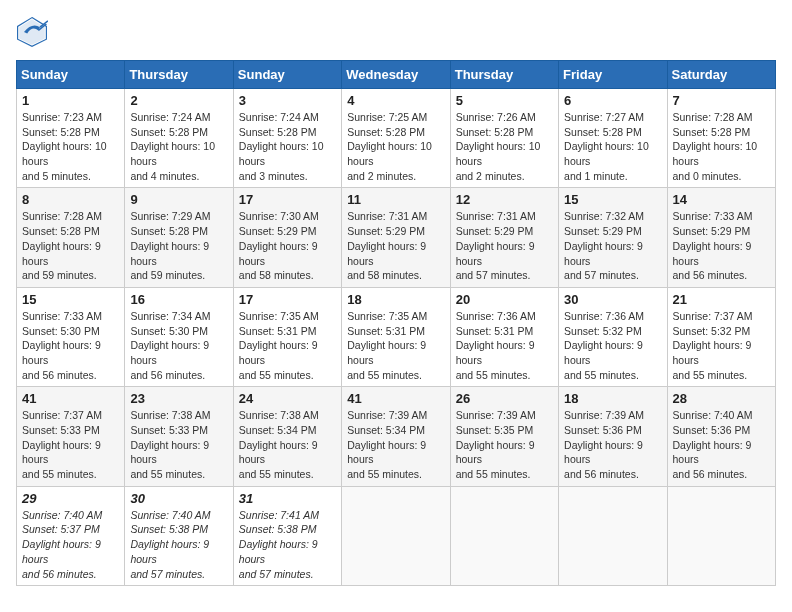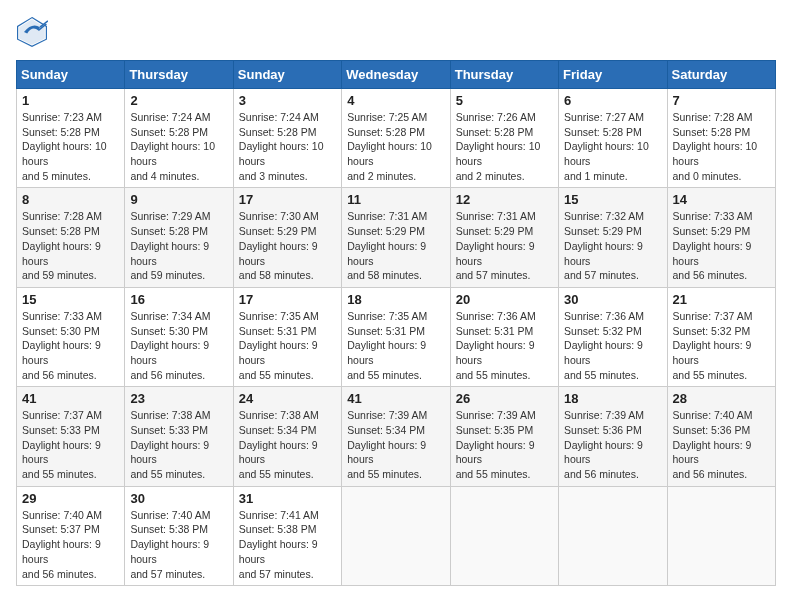--- a/index.html
+++ b/index.html
@@ -90,20 +90,21 @@
     .day-info {
       color: #333;
       font-size: 10.5px;
       line-height: 1.4;
     }
     .empty-cell {
       background: #f9f9f9 !important;
     }
     .calendar tr:last-child td {
       background: #fff;
+      font-style: italic;
     }
     
     .row-odd td { background: #fff; }
     .row-even td { background: #f0f0f0; }
   </style>
 </head>
 <body>
 
 <div class="header">
   <div class="logo">

